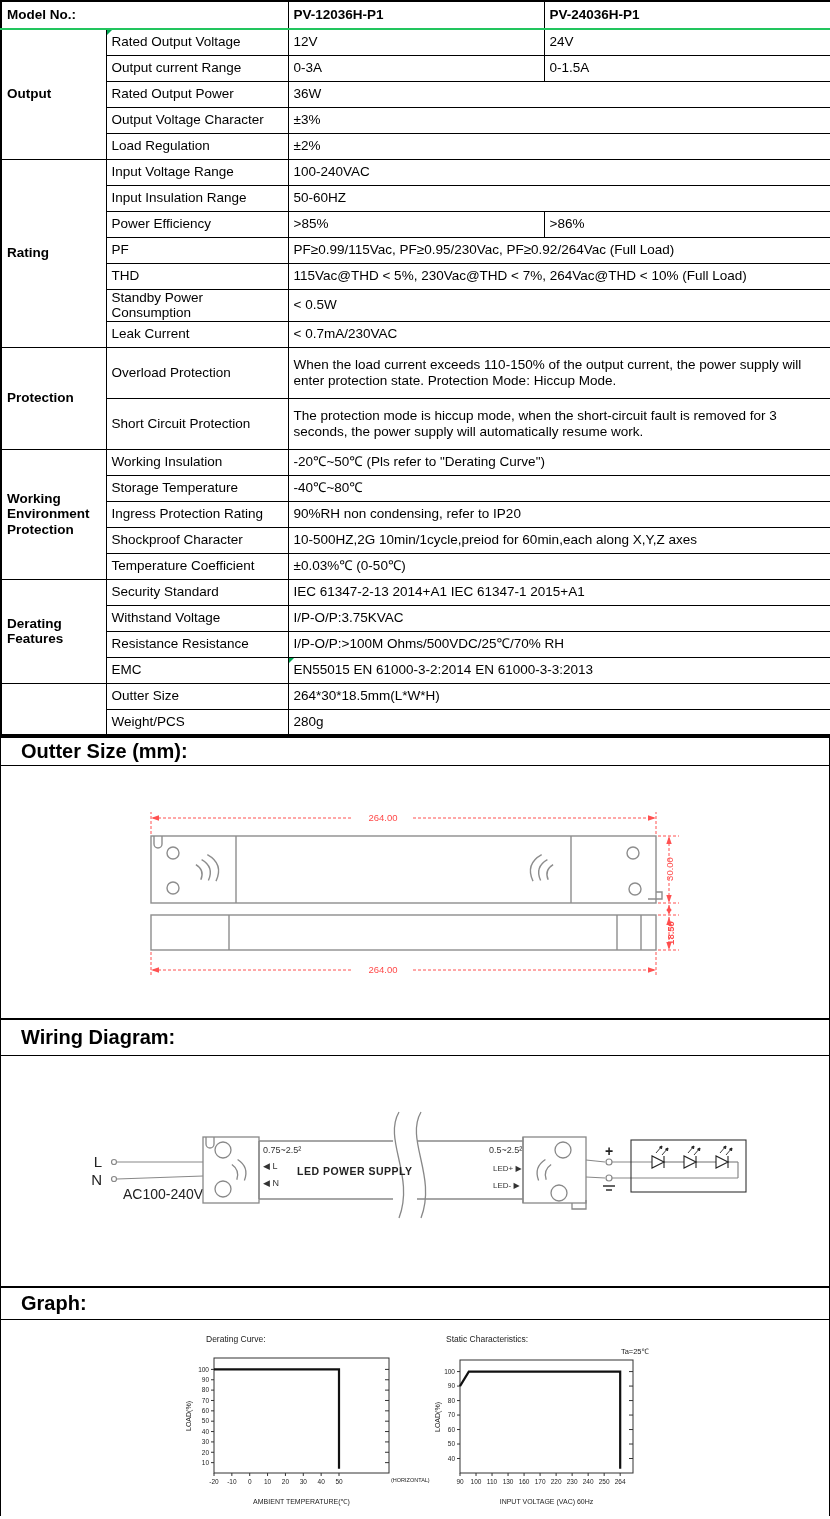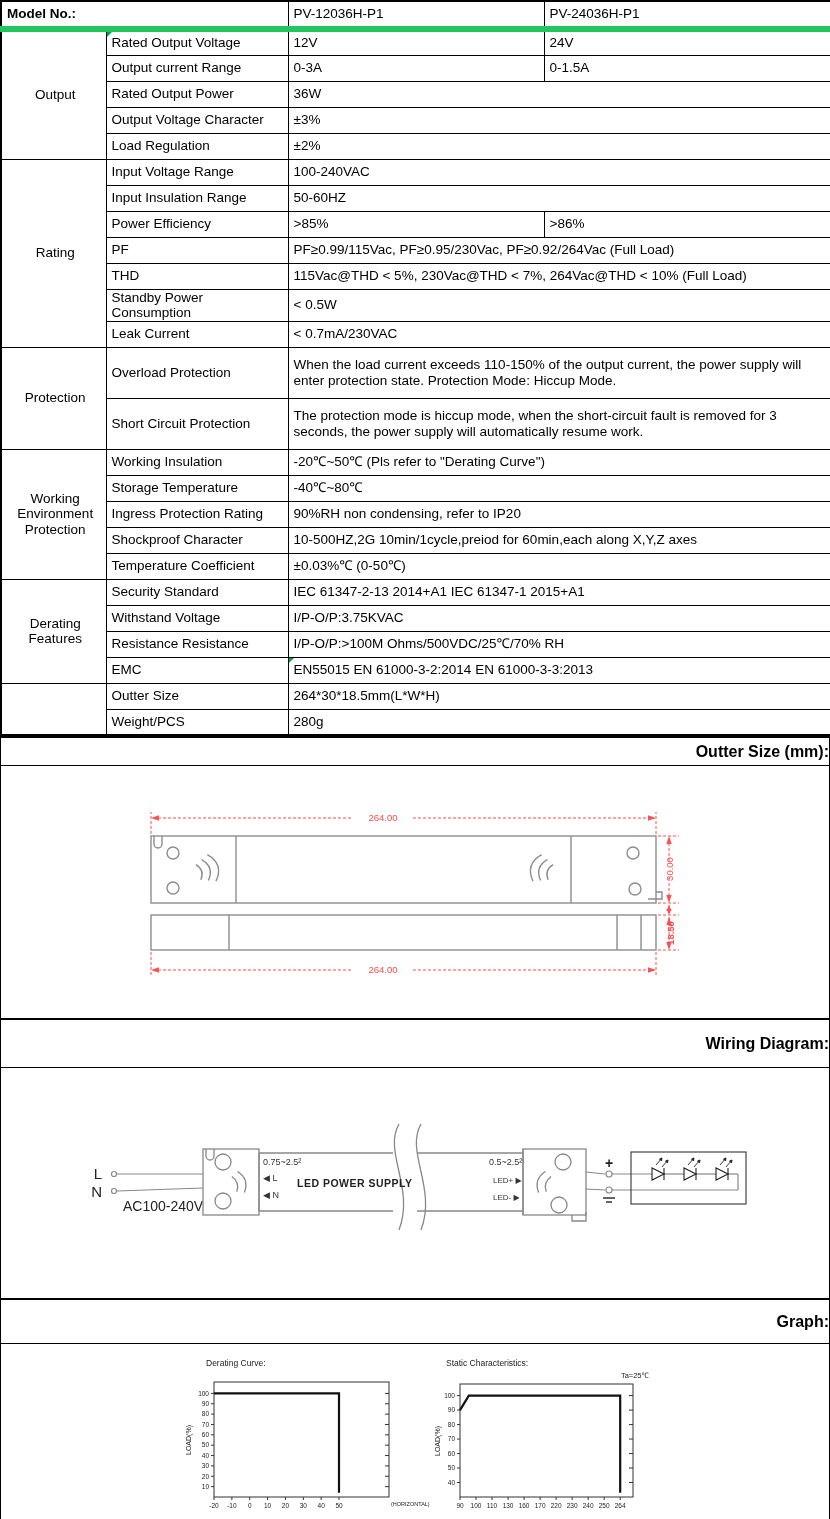--- a/index.html
+++ b/index.html
@@ -3,36 +3,36 @@
 <meta charset="utf-8">
 <style>
   * { margin:0; padding:0; box-sizing:border-box; }
   body { font-family:"Liberation Sans", sans-serif; background:#fff; color:#000; }
   .page { position:relative; width:830px; height:1519px; background:#fff; overflow:hidden; }
 
   
   table.spec { border-collapse:collapse; table-layout:fixed; width:830px; border:2px solid #000; }
   table.spec td { border:1px solid #000; height:26px; font-size:13.5px; padding:0 2px 0 5px;
                   overflow:hidden; vertical-align:middle; line-height:1.15; }
-  td.cat  { text-align:center; font-weight:400; padding:0 2px; }
+  td.cat  { font-weight:700; padding:0 2px; }
   td.hdr-label { font-size:20px; font-weight:700; padding-left:4px; }
-  td.hdr-model { font-size:16px; font-weight:400;margin-top:36px; }
-  tr.hdr td { border-bottom:6px solid #22c55e; height:28px; }
+  td.hdr-model { font-size:16px; font-weight:700;margin-top:36px; }
+  tr.hdr td { border-bottom:2px solid #22c55e; height:28px; }
   tr.tall td { height:51px; white-space:normal; }
   td.rel { position:relative; }
   .flag { position:absolute; top:0; left:0; width:0; height:0;
           border-top:5px solid #00a651; border-right:5px solid transparent; }
 
   
   .band { display:flex; align-items:center; border-top:2px solid #000; border-bottom:1px solid #000;
           border-left:1px solid #000; border-right:1px solid #000;
-          font-size:16px; font-weight:700; padding-left:12px;justify-content:flex-end; }
+          font-size:20px; font-weight:700; padding-left:20px; }
   .band.b1 { height:30px; }
-  .band.b2 { height:50px; }
-  .band.b3 { height:46px; }
+  .band.b2 { height:38px; }
+  .band.b3 { height:34px; }
   .canvas { position:relative; border-left:1px solid #000; border-right:1px solid #000; background:#fff; }
   .canvas svg { position:absolute; left:0; top:0; }
 
   svg text { font-family:"Liberation Sans", sans-serif; }
 </style>
 </head>
 <body>
 
 <div class="page">
 

